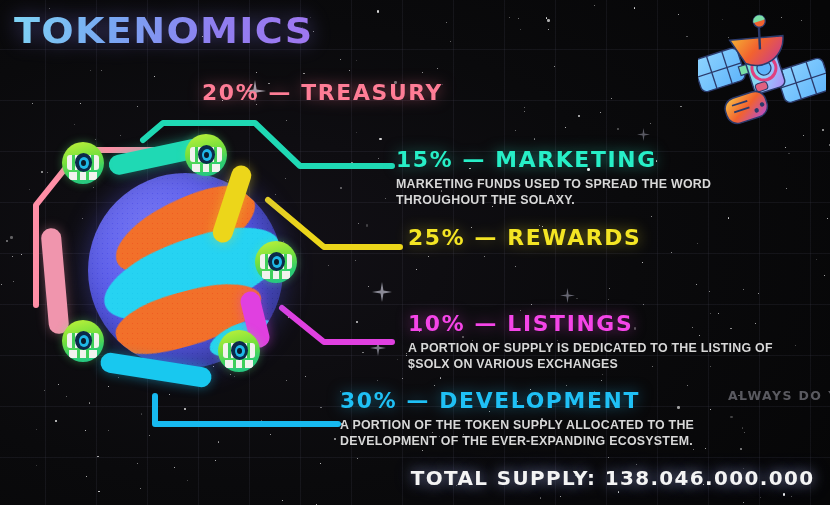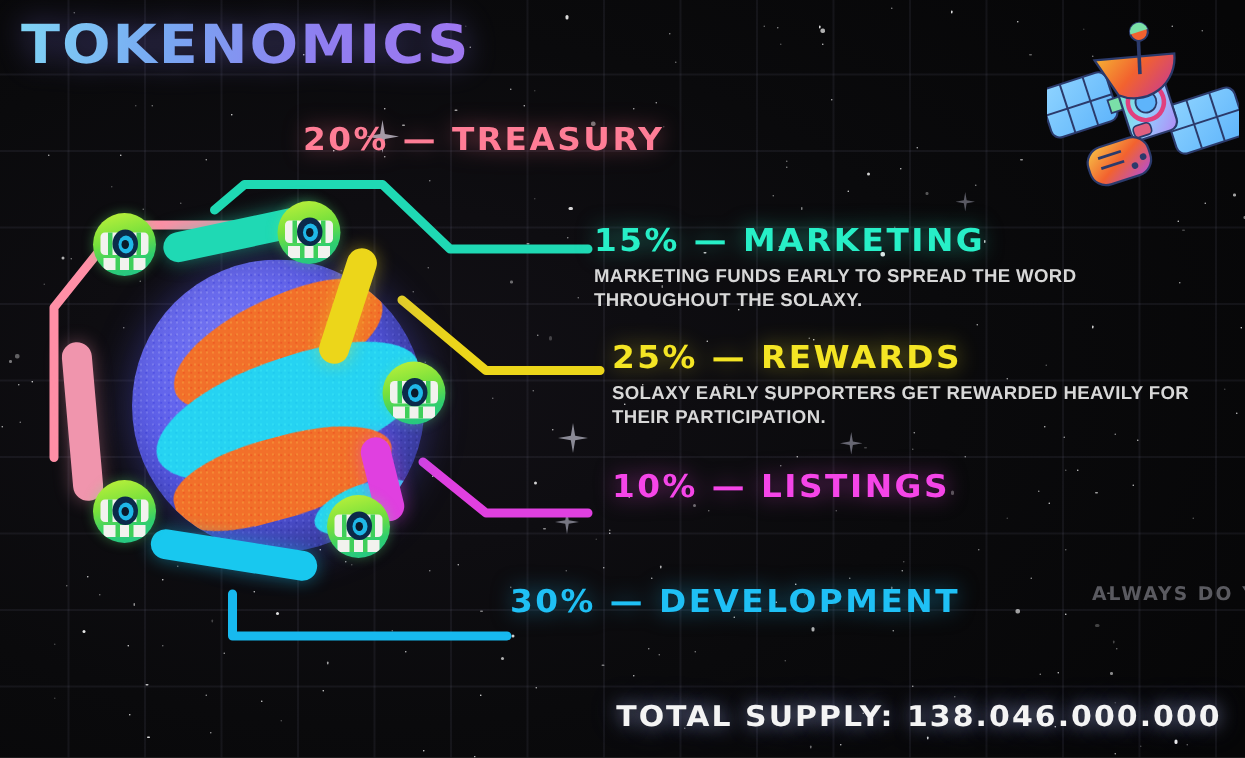--- a/index.html
+++ b/index.html
@@ -570,32 +570,34 @@
 </svg>
 
 <div id="title">TOKENOMICS</div>
 
 <div class="entry" id="e-treasury" style="left:202px;top:81px;">
   <h2>20% — TREASURY</h2>
 </div>
 
 <div class="entry" id="e-marketing" style="left:396px;top:148px;">
   <h2>15% — MARKETING</h2>
-  <p>MARKETING FUNDS EARLY TO SPREAD THE WORD
+  <p>MARKETING FUNDS USED TO SPREAD THE WORD
 THROUGHOUT THE SOLAXY.</p>
 </div>
 
 <div class="entry" id="e-rewards" style="left:408px;top:226px;">
   <h2>25% — REWARDS</h2>
-  <p>SOLAXY EARLY SUPPORTERS GET REWARDED HEAVILY FOR
-THEIR PARTICIPATION.</p>
 </div>
 
 <div class="entry" id="e-listings" style="left:408px;top:312px;">
   <h2>10% — LISTINGS</h2>
+  <p>A PORTION OF SUPPLY IS DEDICATED TO THE LISTING OF
+$SOLX ON VARIOUS EXCHANGES</p>
 </div>
 
 <div class="entry" id="e-development" style="left:340px;top:389px;">
   <h2>30% — DEVELOPMENT</h2>
+  <p>A PORTION OF THE TOKEN SUPPLY ALLOCATED TO THE
+DEVELOPMENT OF THE EVER-EXPANDING ECOSYSTEM.</p>
 </div>
 
 <div id="total-supply">TOTAL SUPPLY: 138.046.000.000</div>
 <div id="watermark">ALWAYS DO Y</div>
 
 </body></html>

